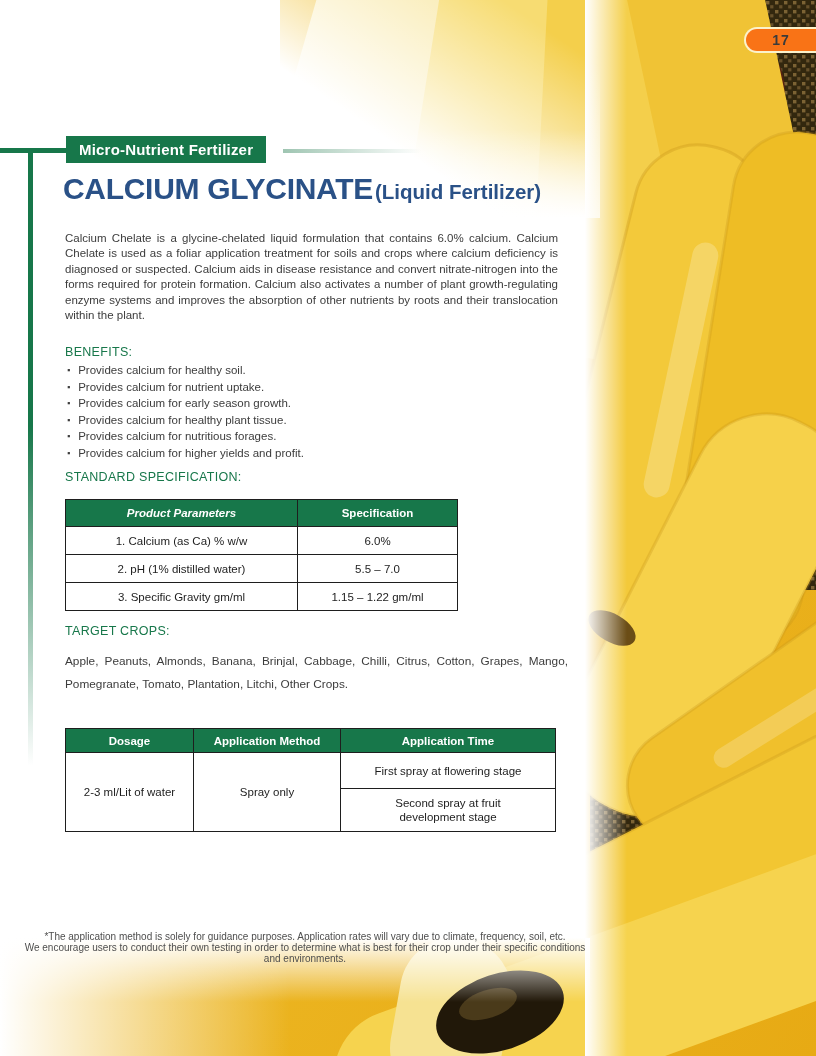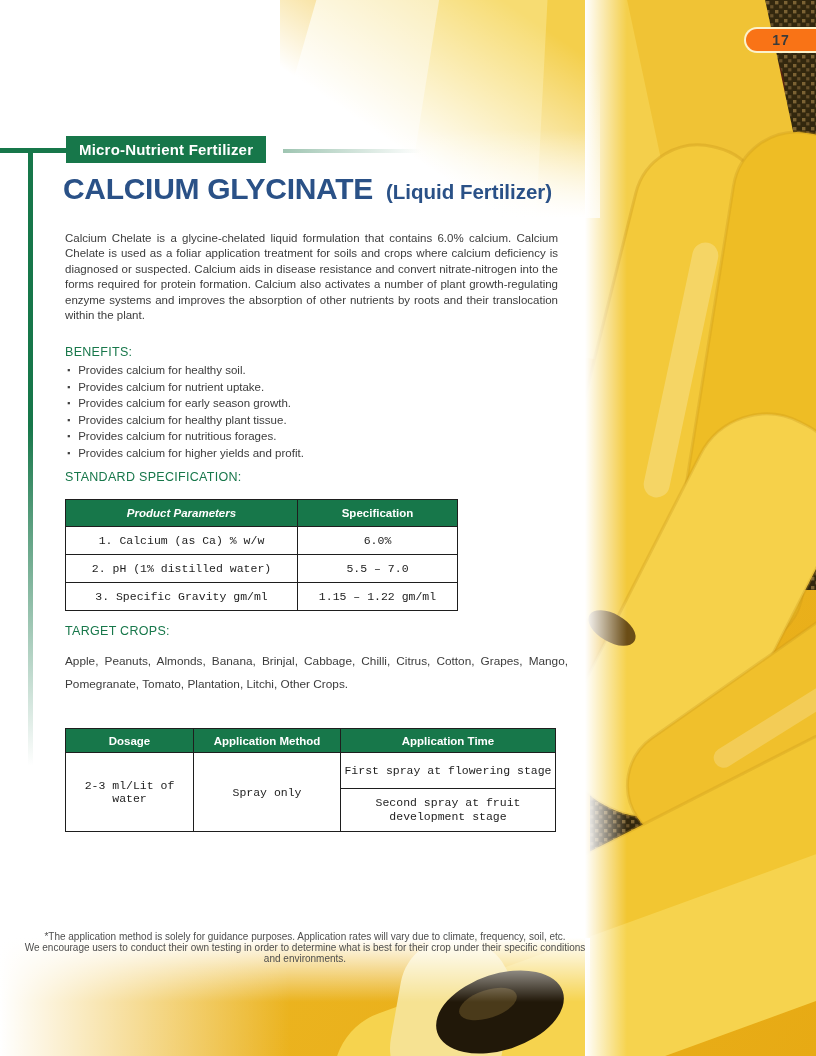--- a/index.html
+++ b/index.html
@@ -27,21 +27,21 @@
   .line-r { position:absolute; left:283px; top:149px; width:138px; height:4px;
             background:linear-gradient(90deg,#9fc5b2 0%,rgba(159,197,178,0) 100%); }
   .banner {
     position:absolute; left:66px; top:136px; height:27px; padding:0 13px;
     background:#17774a; color:#ffffff; font-weight:bold; font-size:15px;
     display:flex; align-items:center; letter-spacing:0.2px;
   }
 
   .title { position:absolute; left:63px; top:172px; white-space:nowrap; color:#2a5187; }
   .title .main { font-size:30px; font-weight:bold; letter-spacing:-0.3px; }
-  .title .suffix { font-size:20.5px; font-weight:bold; margin-left:13px; }
+  .title .suffix { font-size:20.5px; font-weight:bold; margin-left:2px; }
 
   .desc {
     position:absolute; left:65px; top:231px; width:493px;
     font-size:11.5px; line-height:15.4px; text-align:justify; color:#3c3c3c;
   }
 
   .sec-h { position:absolute; color:#17774a; font-weight:normal; font-size:12.5px; letter-spacing:0.3px; }
   .benefits-h { left:65px; top:345px; }
   .spec-h { left:65px; top:470px; }
   .crops-h { left:65px; top:624px; }
@@ -51,21 +51,20 @@
   ul.benefits li::before { content:"▪"; font-size:9px; margin-right:8px; position:relative; top:-1px; }
 
   table.doc { border-collapse:collapse; position:absolute; background:#ffffff; }
   table.doc th {
     background:#17774a; color:#ffffff; font-weight:bold; font-size:11.5px;
     border:1.5px solid #1e1e1e; text-align:center;
   }
   table.doc td {
     border:1.5px solid #1e1e1e; font-size:11.5px; color:#1d1d1d; text-align:center;
     background:#ffffff;
-    font-family:Liberation Mono, monospace;
   }
   table.spec { left:65px; top:499px; }
   table.spec th { height:27px; }
   table.spec td { height:28px; }
   .col-param { width:232px;font-style:italic; } .col-specv { width:160px; }
 
   .crops {
     position:absolute; left:65px; top:650px; width:503px;
     font-size:11.8px; line-height:23px; text-align:justify; color:#3c3c3c;
   }

